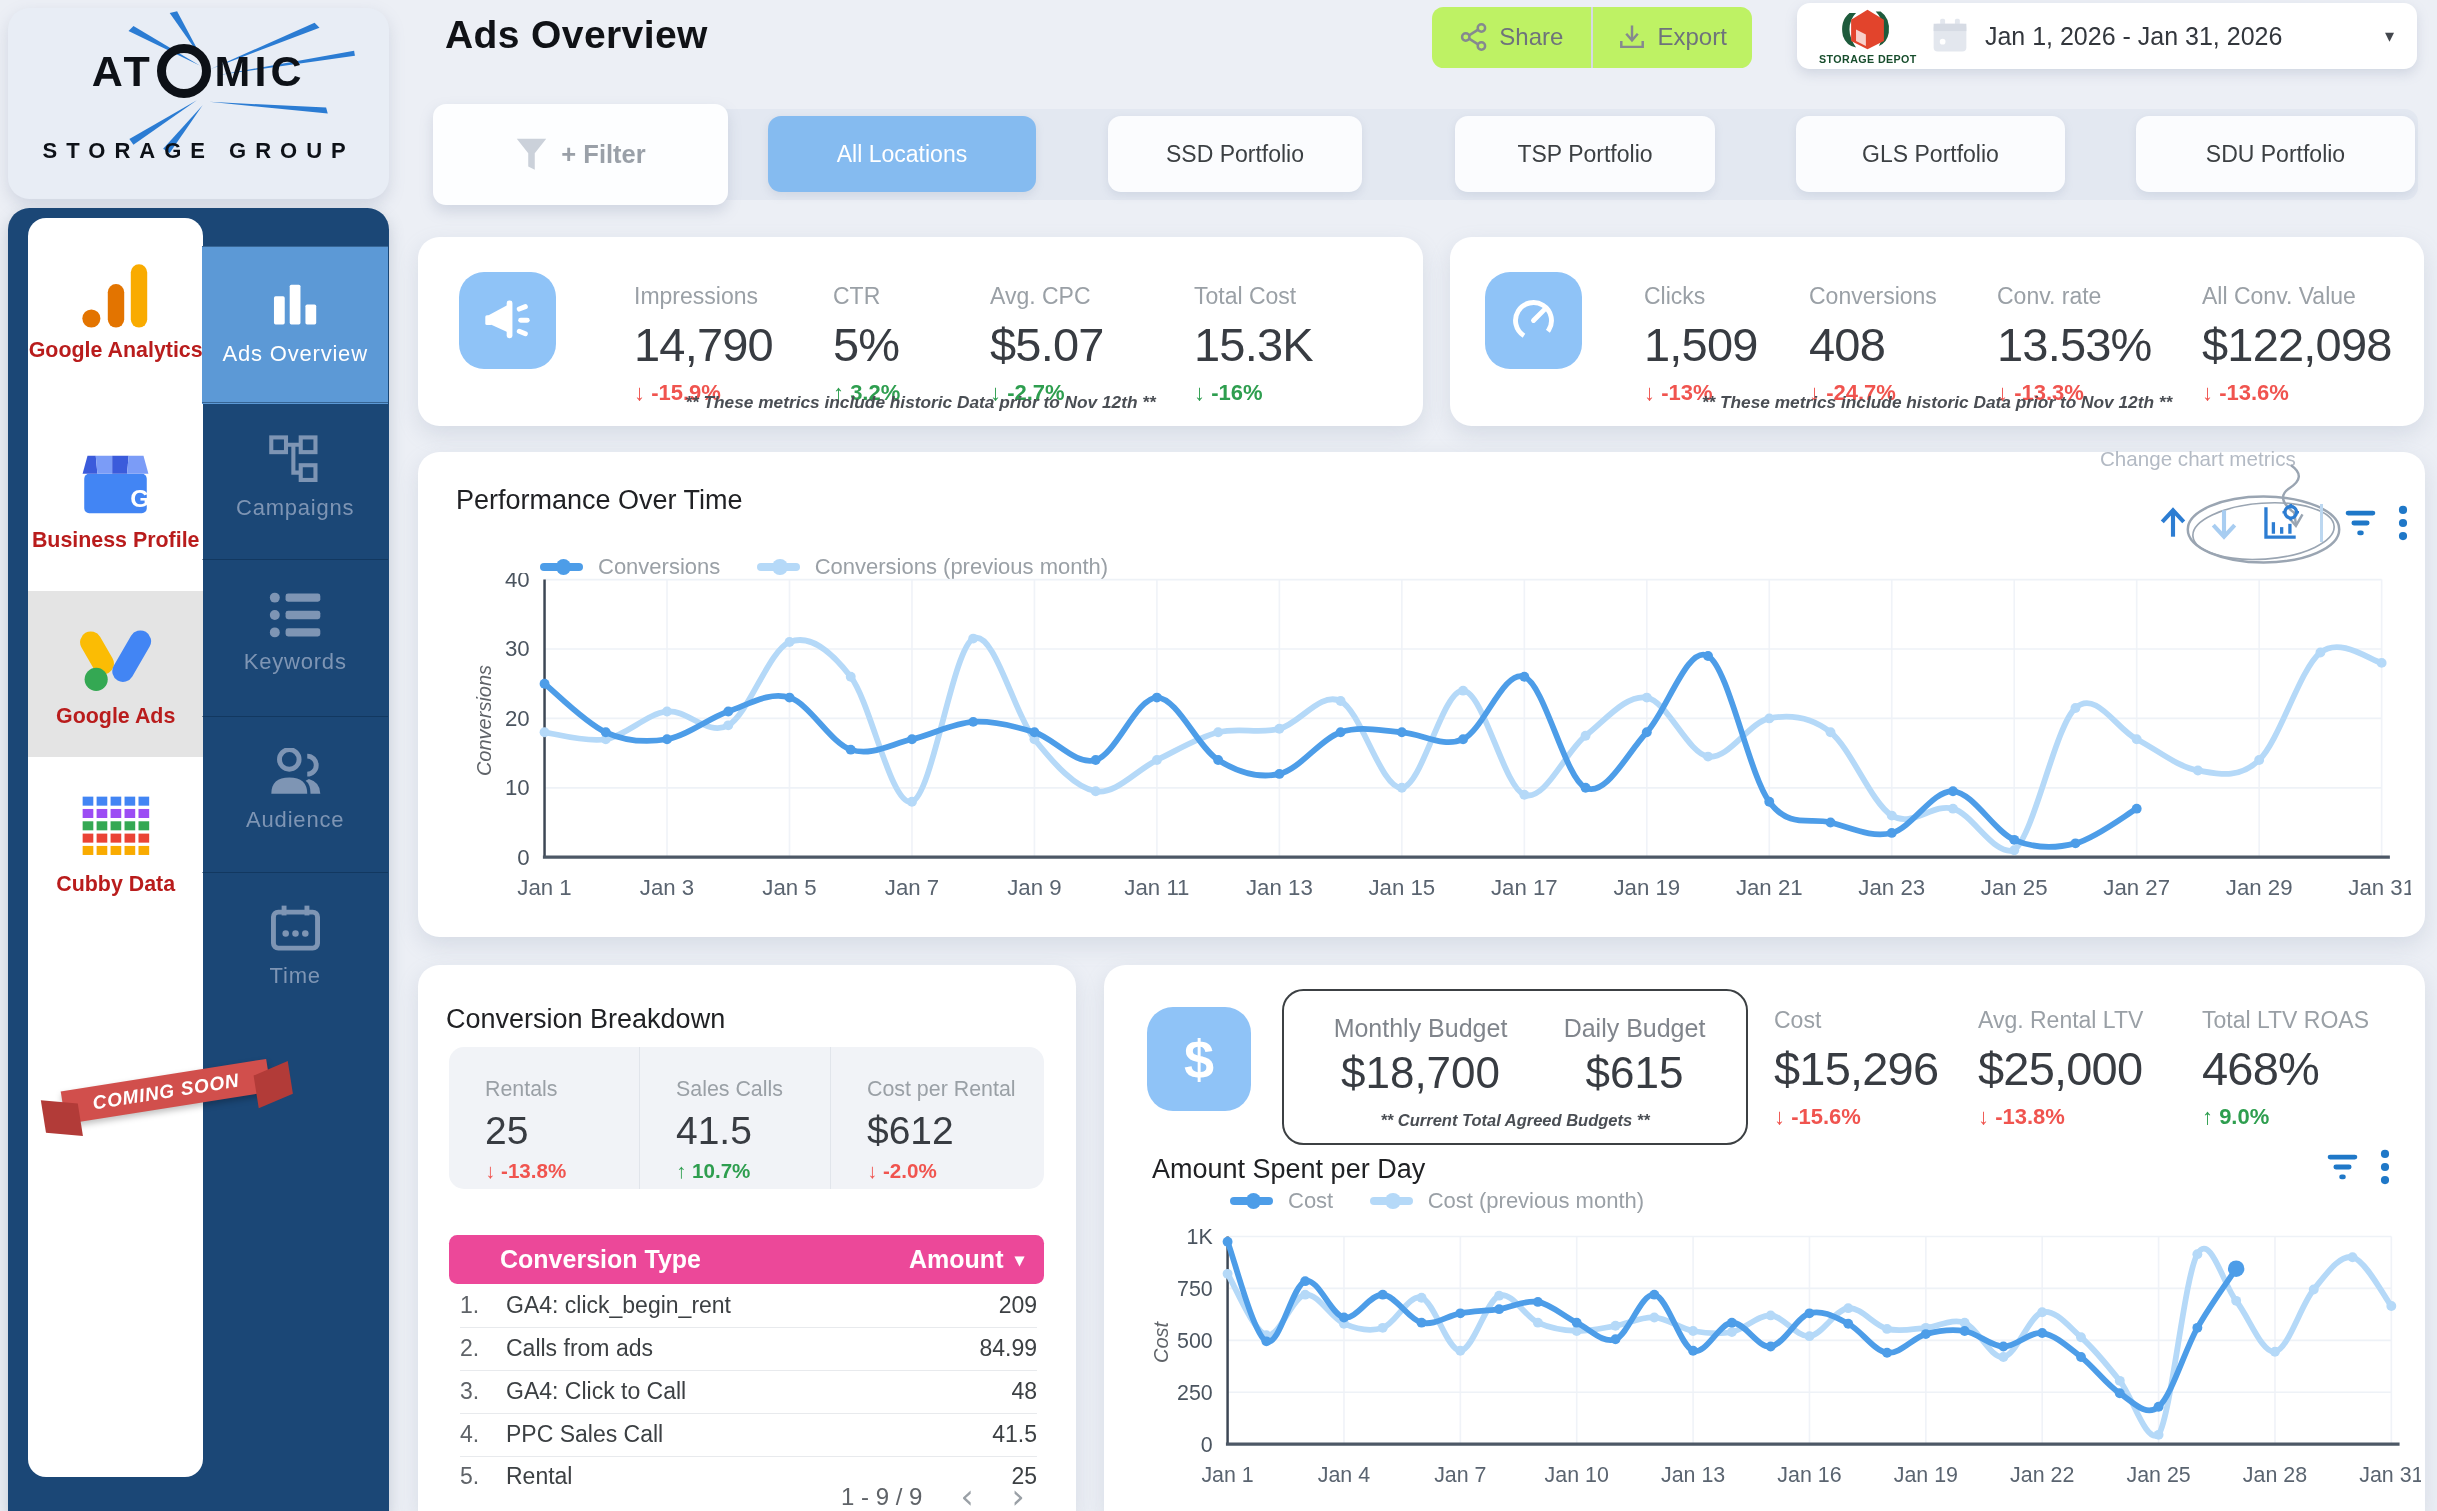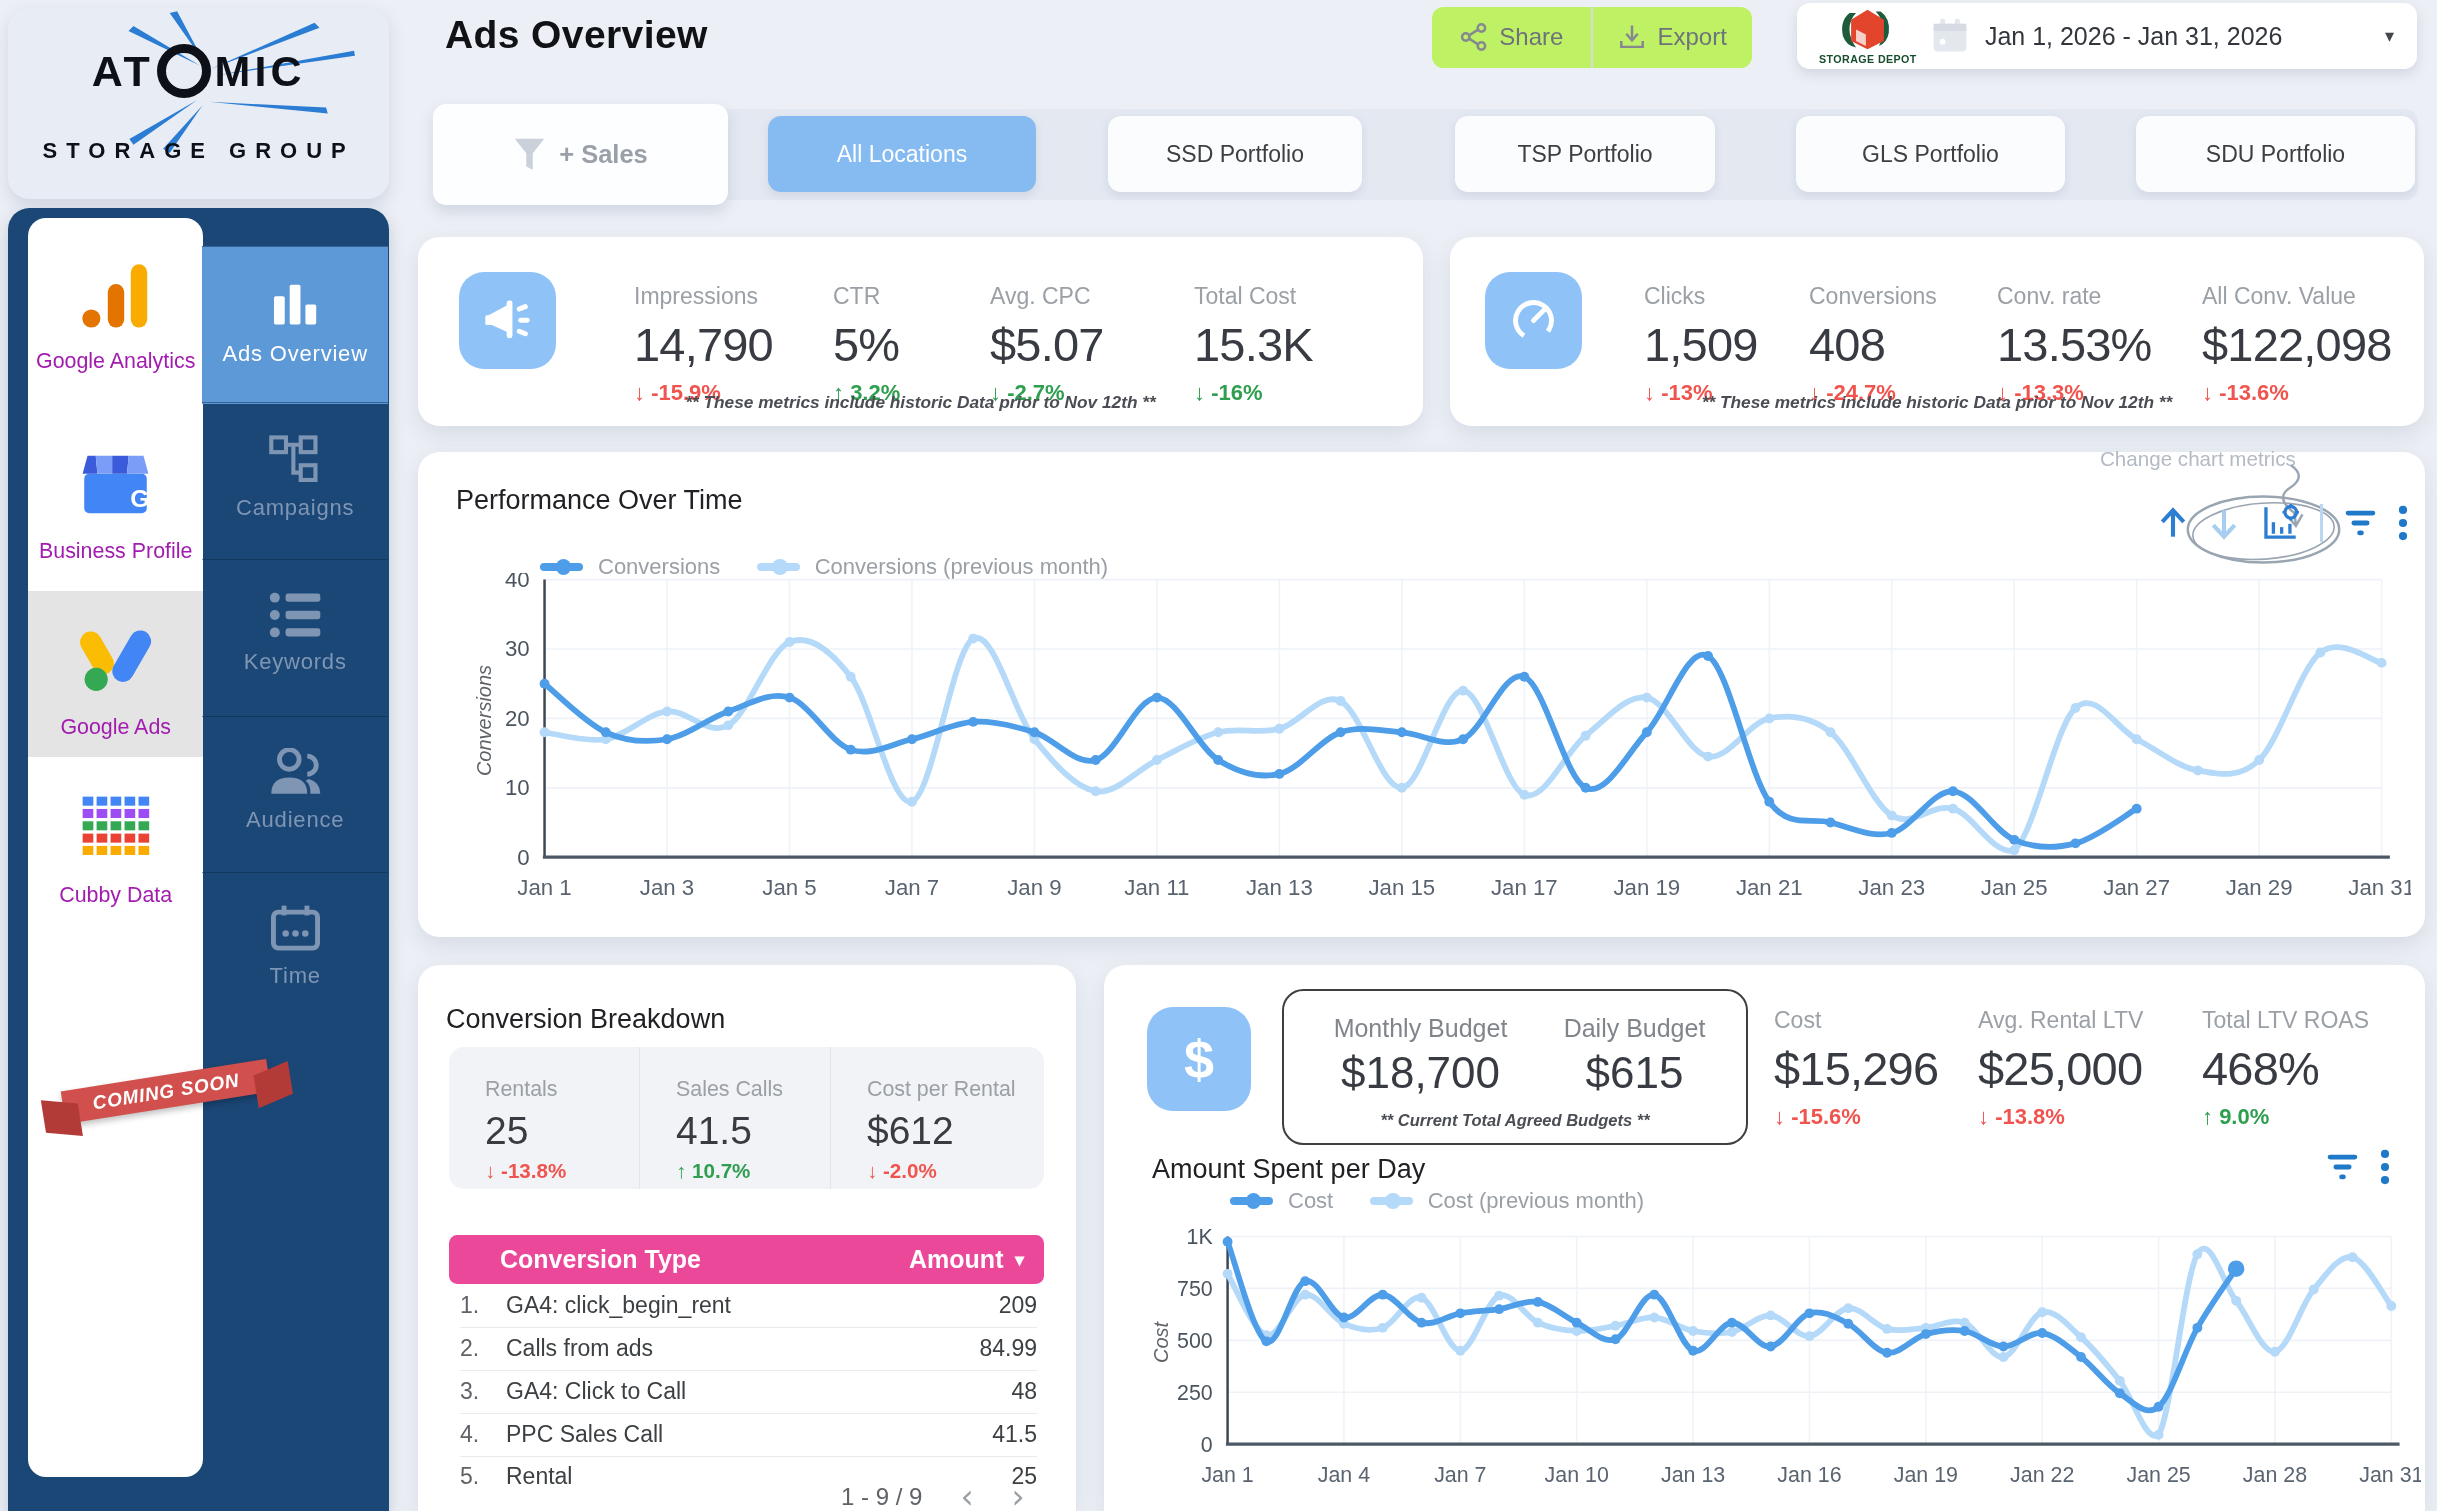--- a/index.html
+++ b/index.html
@@ -12,21 +12,21 @@
   .logo-row{position:absolute;left:0;top:36px;width:100%;display:flex;justify-content:center;align-items:center;
             font-weight:800;font-size:43px;letter-spacing:4.1px;color:#0D1117;}
   .logo-ring{display:inline-block;width:36px;height:36px;border:9px solid #0D1117;border-radius:50%;margin:0 3.3px;}
   .logo-sub{position:absolute;left:0;top:130px;width:100%;text-align:center;font-weight:700;font-size:22px;
             letter-spacing:9px;color:#0D1117;}
   .logo-rays{position:absolute;left:0;top:0;pointer-events:none;}
   .side-panel{position:absolute;left:8.2px;top:208px;width:381px;height:1304px;background:#1B4776;
               border-radius:21.4px 21.4px 0 0;box-shadow:0 6.6px 15px rgba(100,115,140,.3);}
   .white-col{position:absolute;left:20px;top:10px;width:175px;height:1259px;background:#FFFFFF;border-radius:18px;overflow:hidden;}
   .app-item{position:absolute;left:0;width:175px;text-align:center;}
-  .app-label{font-weight:400;font-size:21.4px;color:#a21caf;margin-top:16px;}
+  .app-label{font-weight:700;font-size:21.4px;color:#b91c1c;margin-top:5px;}
   .app-hl{position:absolute;left:0;top:373px;width:175px;height:166px;background:#E4E4E4;}
   .nav-col{position:absolute;left:194px;top:0;width:186px;height:100%;}
   .nav-item{position:absolute;left:0;width:186px;height:157px;text-align:center;color:#7E95B4;border-top:1.6px solid rgba(8,38,72,.45);}
   .nav-item.active{background:#5C99D6;color:#FFFFFF;}
   .nav-label{font-size:22px;letter-spacing:0.8px;margin-top:6.6px;}
   .nav-ico{margin-top:31px;}
   .ribbon{position:absolute;left:54px;top:867px;width:208px;height:33px;background:#D14F4C;transform:rotate(-9deg);
           color:#fff;font-weight:700;font-style:italic;font-size:19px;text-align:center;line-height:33px;
           letter-spacing:0.8px;box-shadow:0 3.3px 6.6px rgba(0,0,0,.25);}
   .ribbon:before,.ribbon:after{content:"";position:absolute;top:10px;width:36px;height:33px;background:#B23B38;z-index:-1;}
@@ -299,21 +299,21 @@
     </svg>
     <span class="date-text">Jan 1, 2026 - Jan 31, 2026</span>
     <span class="date-caret">▾</span>
   </div>
 
   <div class="tabs-strip"></div>
   <div class="filter-card">
     <svg width="33" height="36" viewBox="0 0 40 44">
       <polygon points="2,2 38,2 24,20 24,40 16,36 16,20" fill="#CBD1DA"></polygon>
     </svg>
-    <span class="filter-label">+ Sales</span>
+    <span class="filter-label">+ Filter</span>
   </div>
   <div class="tab active" style="left:768px;width:268px;">
       <span>All Locations</span>
     </div>
   <div class="tab" style="left:1108px;width:254px;">
       <span>SSD Portfolio</span>
     </div>
   <div class="tab" style="left:1455px;width:260px;">
       <span>TSP Portfolio</span>
     </div>

